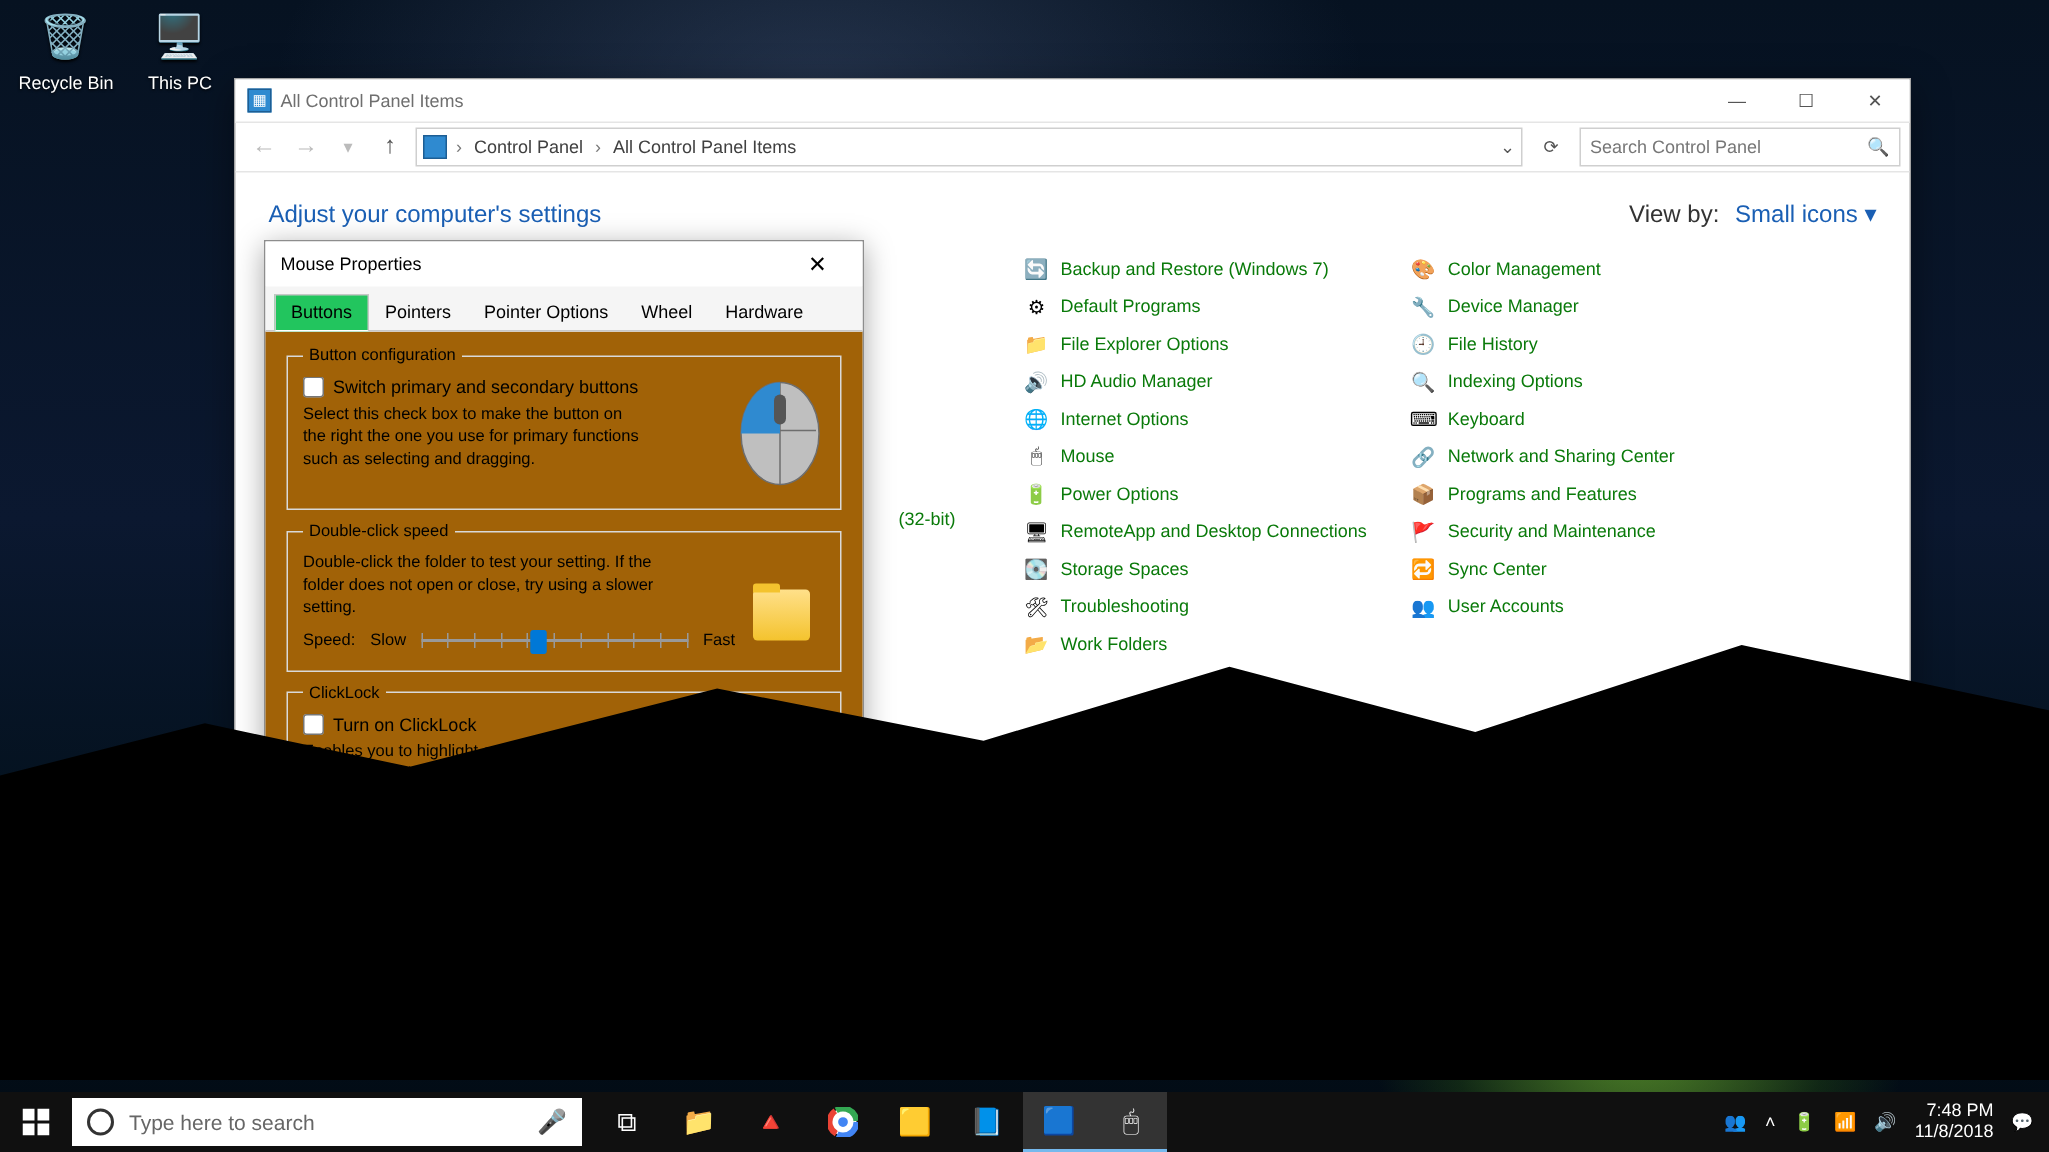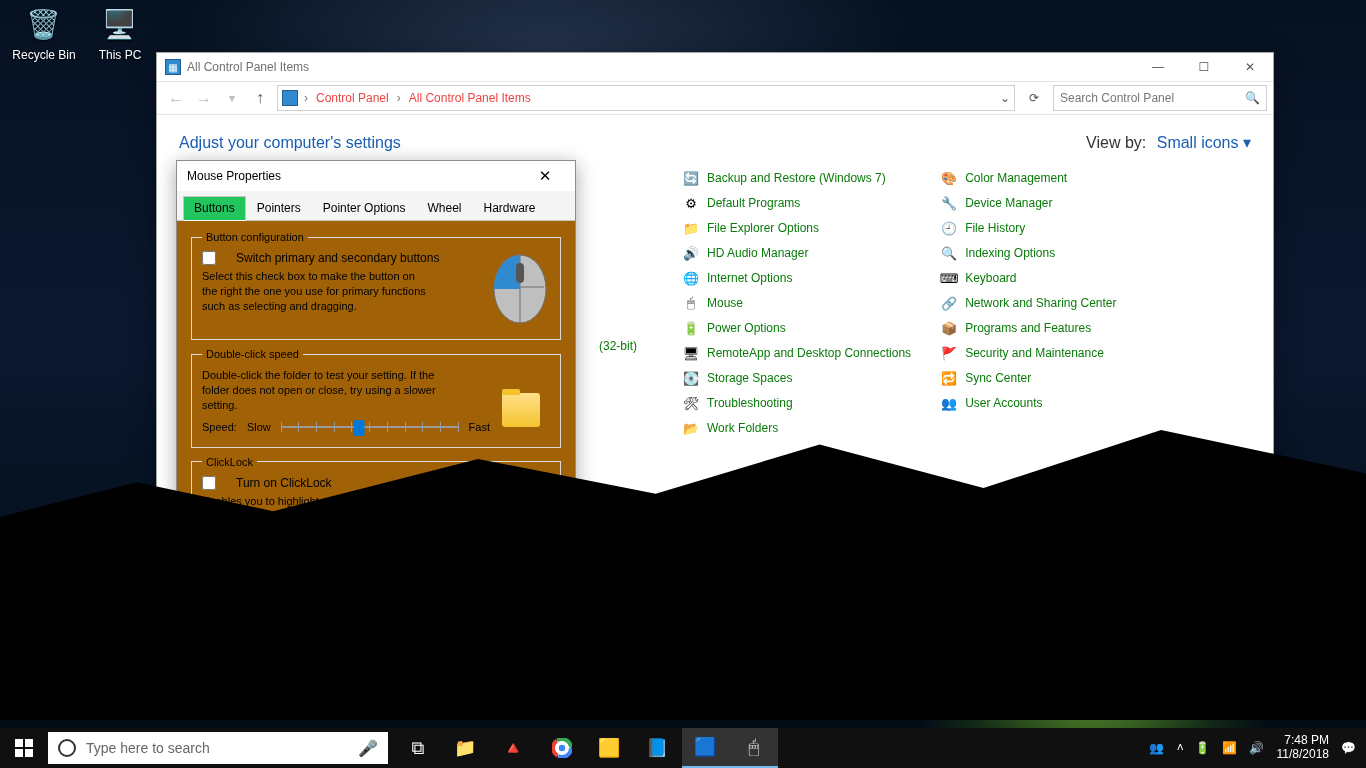--- a/index.html
+++ b/index.html
@@ -21,21 +21,21 @@
   .titlebar{height:28px;display:flex;align-items:center;padding:0 0 0 8px;background:#fff;border-bottom:1px solid #e5e5e5}
   .titlebar .ic{width:16px;height:16px;background:#2f8ad0;margin-right:6px;border:1px solid #1d5e94;box-sizing:border-box;display:flex;align-items:center;justify-content:center;color:#fff;font-size:10px}
   .titlebar .t{color:#6f6f6f;font-size:12px}
   .winbtns{margin-left:auto;display:flex}
   .winbtn{width:46px;height:28px;display:flex;align-items:center;justify-content:center;color:#555}
   .addrbar{height:32px;border-bottom:1px solid #e5e5e5;display:flex;align-items:center;padding:0 6px;gap:2px}
   .navarr{width:26px;height:26px;display:flex;align-items:center;justify-content:center;color:#bbb;font-size:16px}
   .updir{color:#555}
   .crumbbox{flex:1;height:24px;border:1px solid #cfcfcf;display:flex;align-items:center;padding:0 4px;gap:2px;margin:0 2px}
   .crumbbox .ic{width:16px;height:16px;background:#2f8ad0;border:1px solid #1d5e94;box-sizing:border-box;margin-right:2px}
-  .crumb{padding:0 4px;color:#ef4444}
+  .crumb{padding:0 4px;color:#404040}
   .crumbsep{color:#777;padding:0 2px}
   .refresh{width:22px;height:22px;margin-left:4px;color:#555;display:flex;align-items:center;justify-content:center}
   .searchbox{width:200px;height:24px;border:1px solid #cfcfcf;display:flex;align-items:center;padding:0 6px;margin-left:6px;color:#777}
   .searchbox .mag{margin-left:auto;color:#666}
   .cpbody{padding:18px 22px}
   .cphdr{display:flex;align-items:flex-end;margin-bottom:18px}
   .cphdr .h{color:#1a5fb4;font-size:16px}
   .viewby{margin-left:auto;font-size:16px;color:#333}
   .viewby a{color:#1a5fb4;text-decoration:none;margin-left:6px}
   .cpgrid{display:flex;gap:30px}
@@ -49,21 +49,21 @@
   .dlg{left:176px;top:160px;width:398px;height:460px;background:#fff;border:1px solid #8d8d8d;box-shadow:0 4px 18px rgba(0,0,0,.35)}
   .dlgtitle{height:30px;display:flex;align-items:center;padding:0 10px;background:#fff}
   .dlgtitle .t{font-size:12px;color:#000}
   .dlgclose{margin-left:auto;width:40px;height:30px;display:flex;align-items:center;justify-content:center;font-size:15px;color:#000}
   .tabs{display:flex;border-bottom:1px solid #c7c7c7;background:#f5f5f5;padding:4px 6px 0;position:relative}
   .tab{padding:4px 10px 5px;font-size:12px;color:#000;border:1px solid transparent;border-bottom:none;margin-right:0;position:relative;top:1px}
   .tab.act{background:#22c55e;border:1px solid #c7c7c7;border-bottom:1px solid #fff}
   .dlgbody{padding:10px 14px 4px;background:#a16207}
   fieldset{border:1px solid #d9d9d9;margin:0 0 8px 0;padding:8px 10px 10px}
   legend{font-size:11px;color:#000;padding:0 4px}
-  .chk{display:flex;align-items:center;gap:20px;margin-bottom:4px}
+  .chk{display:flex;align-items:center;gap:6px;margin-bottom:4px}
   .chk input{width:14px;height:14px;margin:0}
   .desc{font-size:11px;color:#000;line-height:1.35}
   .mouseimg{float:right;margin:-4px 0 4px 8px}
   .slider{display:flex;align-items:center;gap:10px;margin-top:4px;font-size:11px}
   .slider .track{flex:1;position:relative;height:20px}
   .slider .line{position:absolute;left:0;right:0;top:9px;height:2px;background:#999}
   .slider .ticks{position:absolute;left:0;right:0;top:5px;height:10px;display:flex;justify-content:space-between}
   .slider .ticks i{width:1px;height:10px;background:#999;display:block}
   .slider .thumb{position:absolute;top:3px;left:44%;width:11px;height:16px;background:#0078d7;border-radius:2px;transform:translateX(-50%)}
   .folder{float:right;width:46px;height:40px;margin:-26px 6px 0 8px;position:relative}

